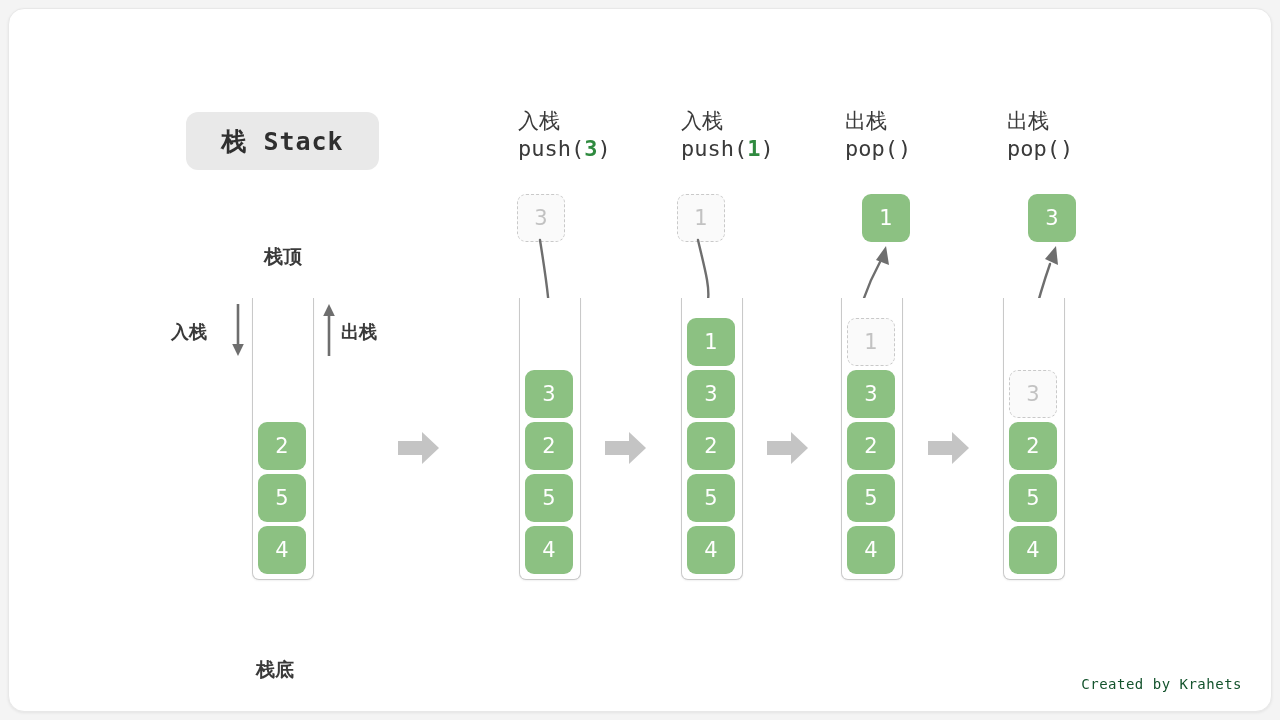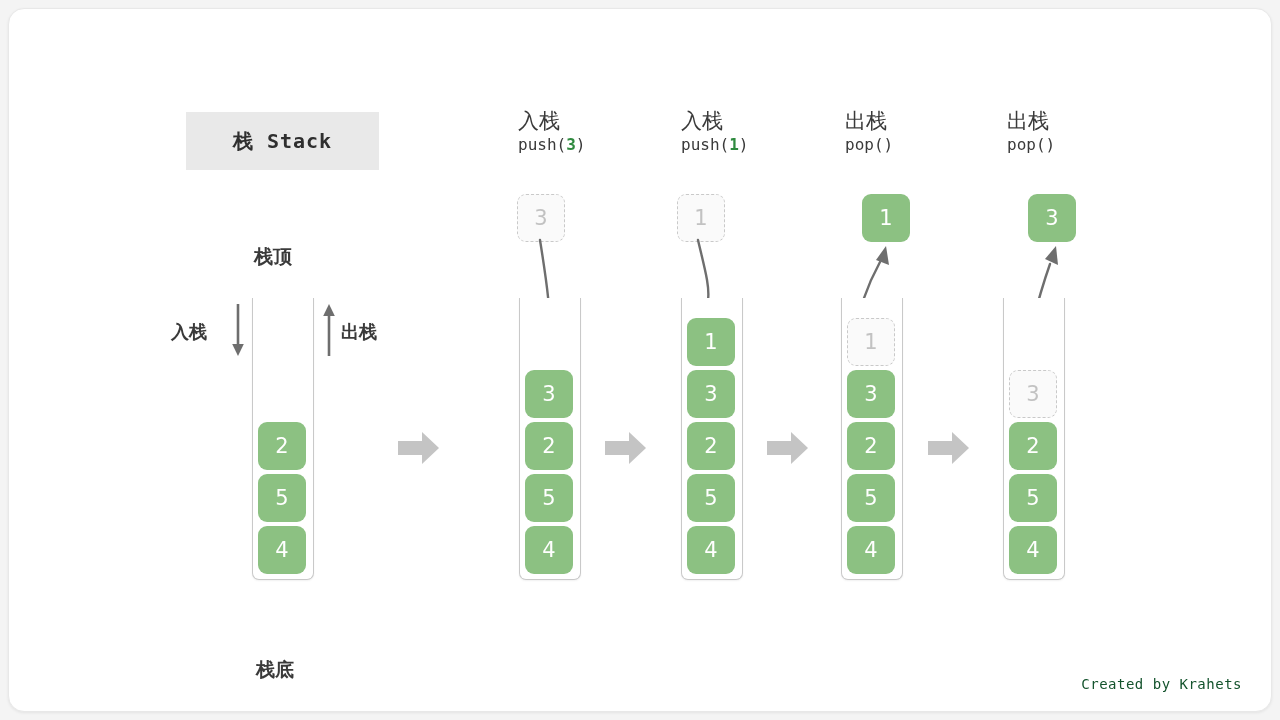--- a/index.html
+++ b/index.html
@@ -25,37 +25,37 @@
     box-shadow: 0 1px 3px rgba(0,0,0,0.07);
     box-sizing: border-box;
   }
   .abs { position: absolute; }
 
   
   .title-chip {
     left: 186px; top: 112px;
     width: 193px; height: 58px;
     background: #e9e9e9;
-    border-radius: 0;
+    border-radius: 12px;
     display: flex; align-items: center; justify-content: center;
     font-family: "DejaVu Sans Mono", "Liberation Mono", monospace;
-    font-size: 20px;
+    font-size: 25px;
     font-weight: bold;
     color: #2f2f2f;
     letter-spacing: 1px;
   }
 
   
   .cap {
     font-size: 19px;
     font-weight: bold;
     color: #3a3a3a;
     white-space: nowrap;
   }
-  .cap-top   { left: 254px; top: 244px; text-align: center; }
+  .cap-top   { left: 264px; top: 244px; text-align: center; }
   .cap-bot   { left: 256px; top: 613px; margin-top: 44px; }
 
   .side-label {
     font-size: 18px;
     font-weight: bold;
     color: #3a3a3a;
     white-space: nowrap;
   }
   .lbl-push { left: 171px; top: 320px; }
   .lbl-pop  { left: 341px; top: 320px; }
@@ -64,21 +64,21 @@
   .col-head {
     white-space: nowrap;
     color: #3a3a3a;
     line-height: 1.30;
   }
   .col-head .zh {
     font-size: 21px;
     font-family: "DejaVu Sans", "Liberation Sans", sans-serif;
   }
   .col-head .fn {
-    font-size: 16px;
+    font-size: 22px;
     font-family: "DejaVu Sans Mono", "Liberation Mono", monospace;
     letter-spacing: 0px;
   }
   .col-head .fn .num { color: #2f8a3f; font-weight: bold; }
 
   
   .stack-box {
     border: 1.5px solid #c9c9c9;
     border-top: none;
     border-radius: 0 0 7px 7px;

